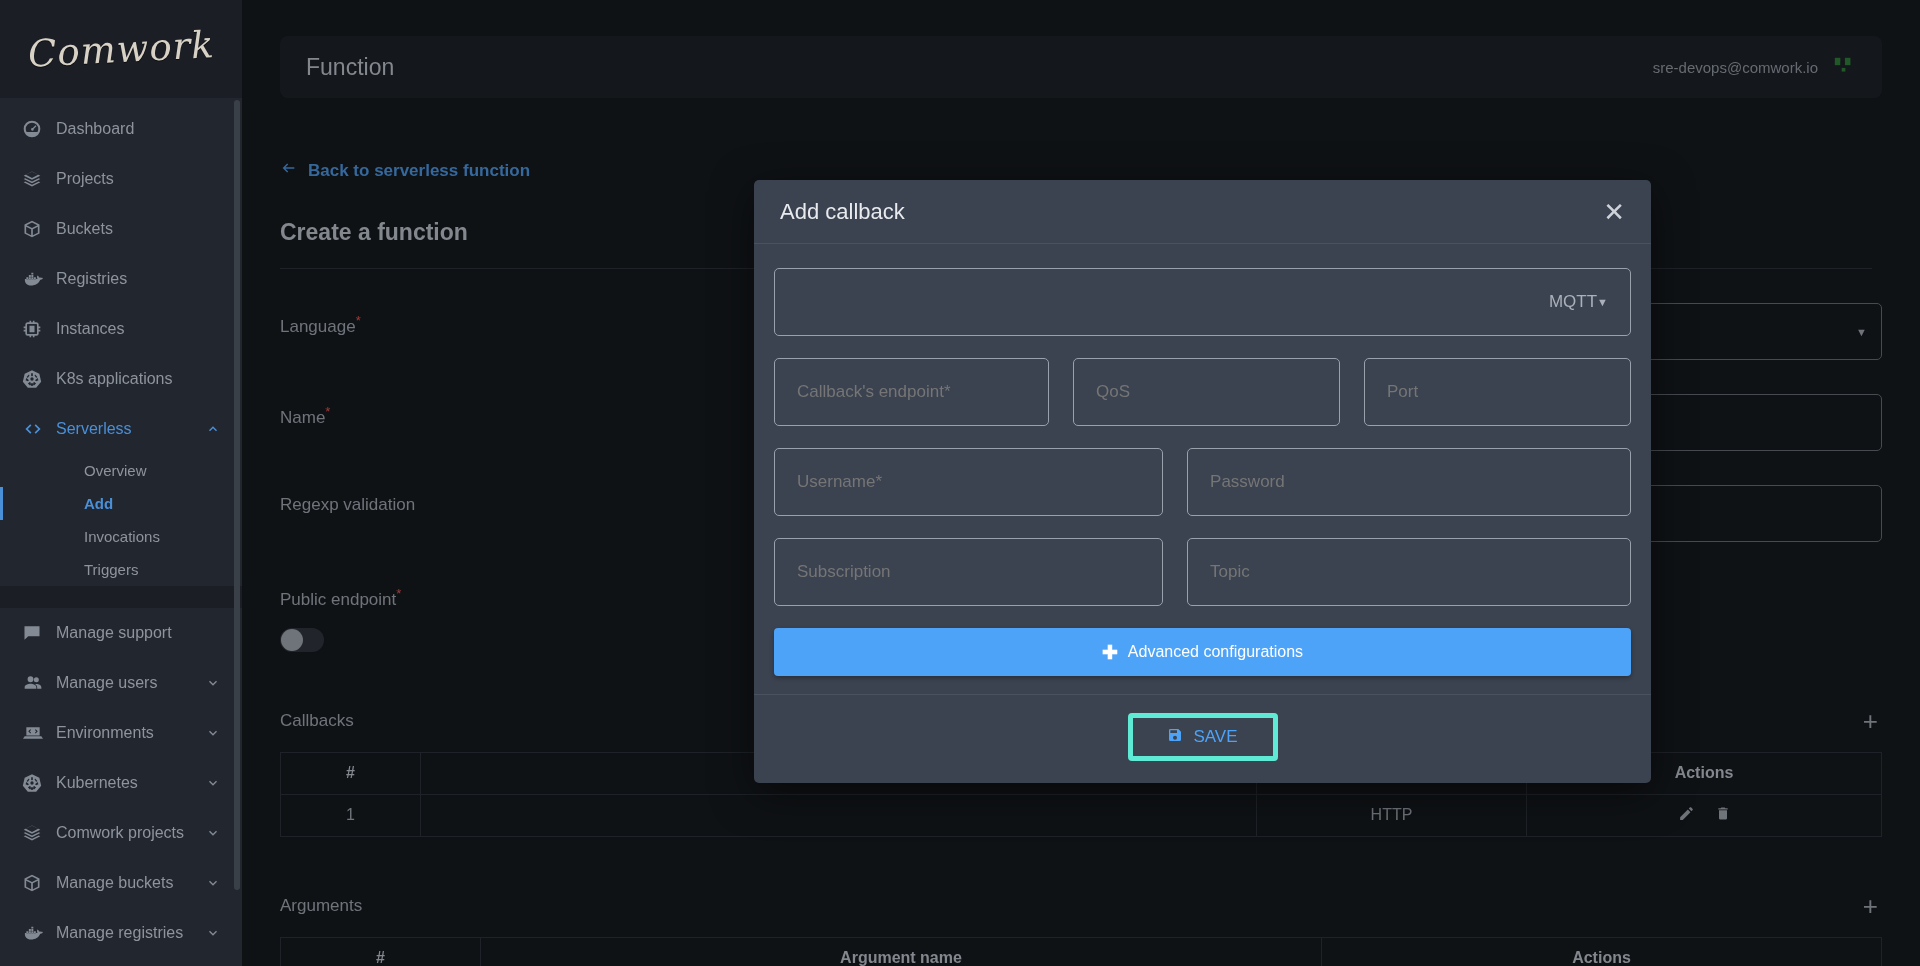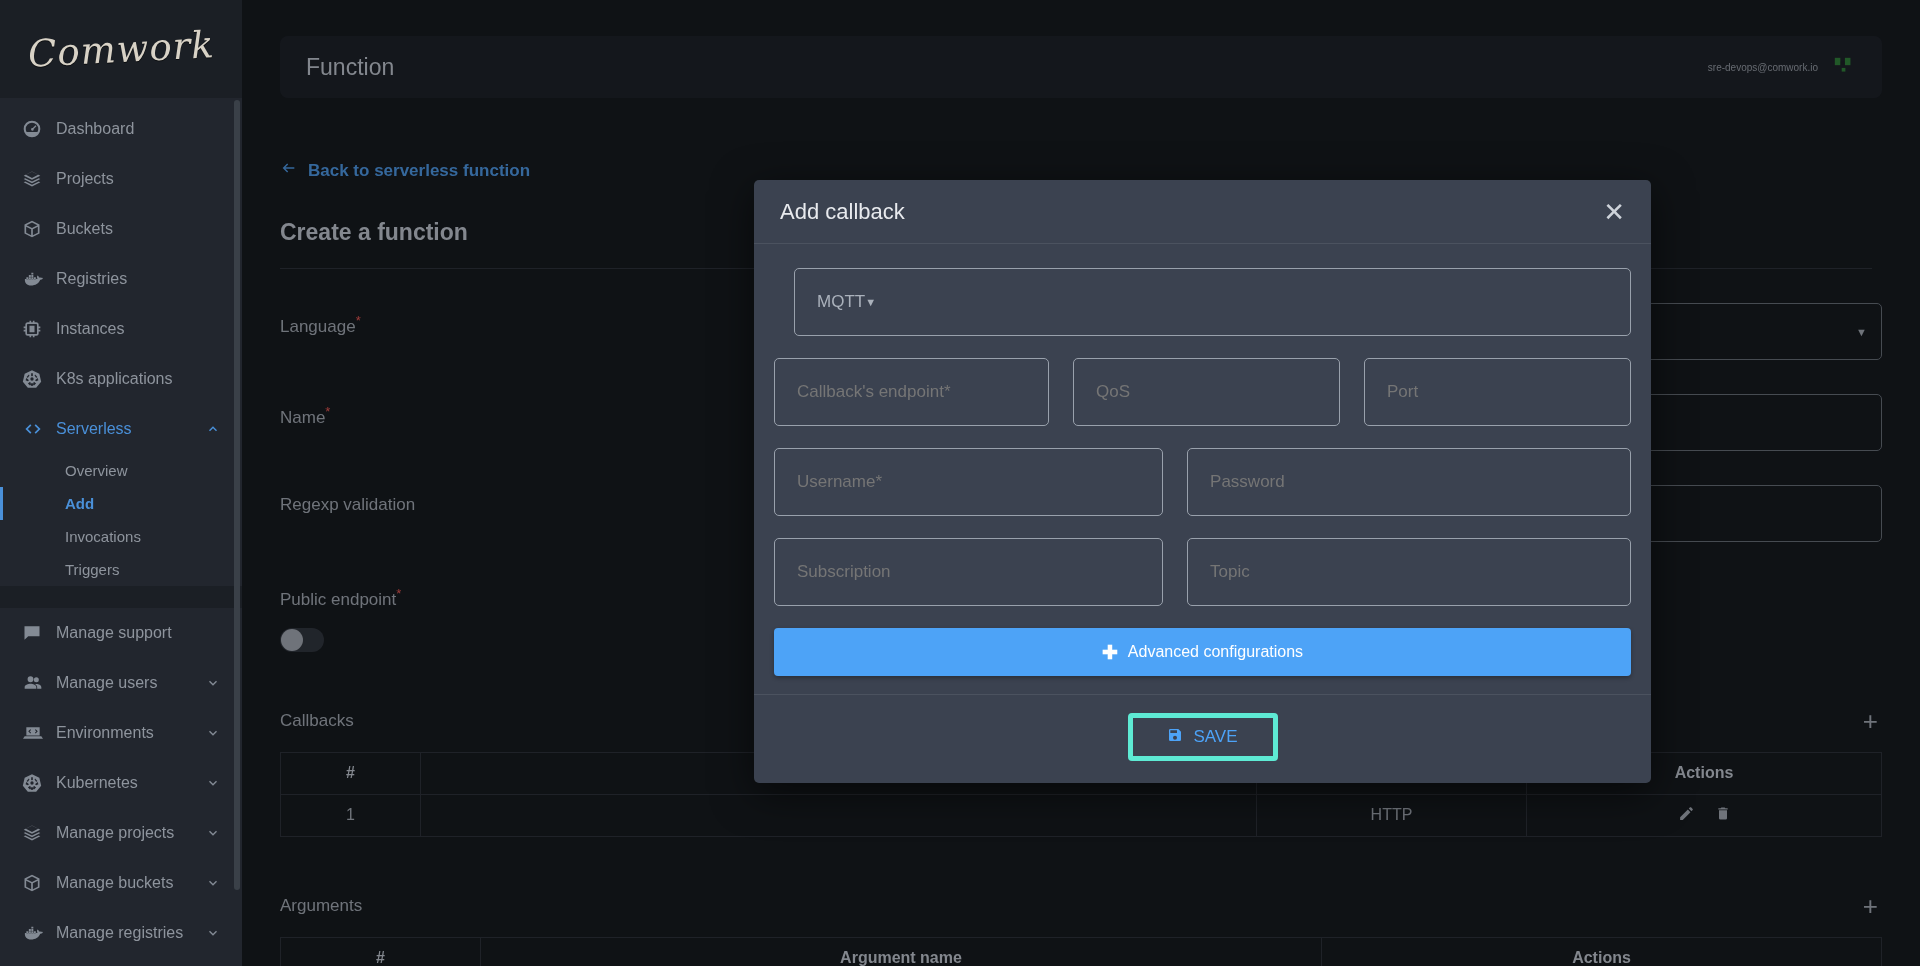--- a/index.html
+++ b/index.html
@@ -47,21 +47,21 @@
   }
   .nav-item .label { flex: 1; white-space: nowrap; }
   .nav-item .chev { width: 16px; flex: 0 0 16px; color: #838a94; display:flex; align-items:center;}
   .nav-item.active { color: #4a90d9; }
   .nav-item.active .ico { color: #4a90d9; }
   .nav-item.active .chev { color: #4a90d9; }
 
   .subnav { background: #22262e; }
   .sub-item {
     display: flex; align-items: center;
-    height: 33px; padding-left: 65px;
+    height: 33px; padding-left: 84px;
     color: #8e949d; font-size: 15px; cursor: pointer;
     position: relative;
   }
   .sub-item.active { color: #4a90d9; font-weight: bold; }
   .sub-item.active::before {
     content: ""; position: absolute; left: 0; top: 0;
     width: 3px; height: 100%; background: #4a90d9;
   }
   .nav-divider { height: 22px; background: #1b1f25; }
 
@@ -77,21 +77,21 @@
     background: #15191e; overflow: hidden;
   }
   .topbar {
     margin: 36px 38px 0 38px;
     height: 62px; background: #1d2128; border-radius: 8px;
     display: flex; align-items: center; justify-content: space-between;
     padding: 0 26px;
   }
   .topbar .title { color: #b6bcc5; font-size: 23px; }
   .topbar .right { display: flex; align-items: center; gap: 14px; }
-  .topbar .email { color: #8e949d; font-size: 10px; }
+  .topbar .email { color: #8e949d; font-size: 15px; }
   .k8s-logo { width: 24px; height: 22px; display:block; }
 
   .content { padding: 0 38px; }
   .back-link {
     margin-top: 62px;
     display: flex; align-items: center; gap: 10px;
     color: #4a90d9; font-size: 17px; font-weight: bold; cursor: pointer;
     width: fit-content;
   }
   .page-h {
@@ -179,21 +179,21 @@
     color: #ced3da; font-size: 26px; line-height: 1; cursor: pointer;
     font-weight: 300;
   }
   .modal-body { padding: 24px 20px 18px 20px; }
   .mfield {
     border: 1px solid #99a1ac; border-radius: 5px;
     height: 68px; display: flex; align-items: center;
     padding: 0 22px; color: #aab1bb; font-size: 17px;
     background: transparent;
   }
-  .mfield.select { justify-content: flex-start; margin-left: 20px; }
+  .mfield.select { justify-content: flex-end; }
   .mfield .arrow { color: #aab1bb; font-size: 11px; }
   .mrow { display: flex; gap: 24px; margin-top: 22px; }
   .adv-btn {
     margin-top: 22px;
     height: 48px; border-radius: 4px;
     background: #4da3f7; color: #ffffff;
     display: flex; align-items: center; justify-content: center;
     gap: 10px; font-size: 16px; cursor: pointer;
     box-shadow: 0 2px 4px rgba(0,0,0,0.3);
   }
@@ -358,21 +358,21 @@
             </svg>
         </span>
       </div>
 
       <div class="nav-item">
         <span class="ico">
           <svg width="20" height="20" viewBox="0 0 24 24" fill="currentColor">
               <path d="M12 3L2 8l10 5 10-5-10-5zm0 7.7L4.6 7 12 3.3 19.4 7 12 10.7zM2 12l10 5 10-5-1.9-1L12 15 3.9 11 2 12zm0 4l10 5 10-5-1.9-1L12 19 3.9 15 2 16z"></path>
             </svg>
         </span>
-        <span class="label">Manage projects</span>
+        <span class="label">Comwork projects</span>
         <span class="chev">
           <svg width="14" height="14" viewBox="0 0 24 24" fill="none" stroke="currentColor" stroke-width="2.4">
               <path d="M6 9l6 6 6-6"></path>
             </svg>
         </span>
       </div>
 
       <div class="nav-item">
         <span class="ico">
           <svg width="20" height="20" viewBox="0 0 24 24" fill="currentColor">

